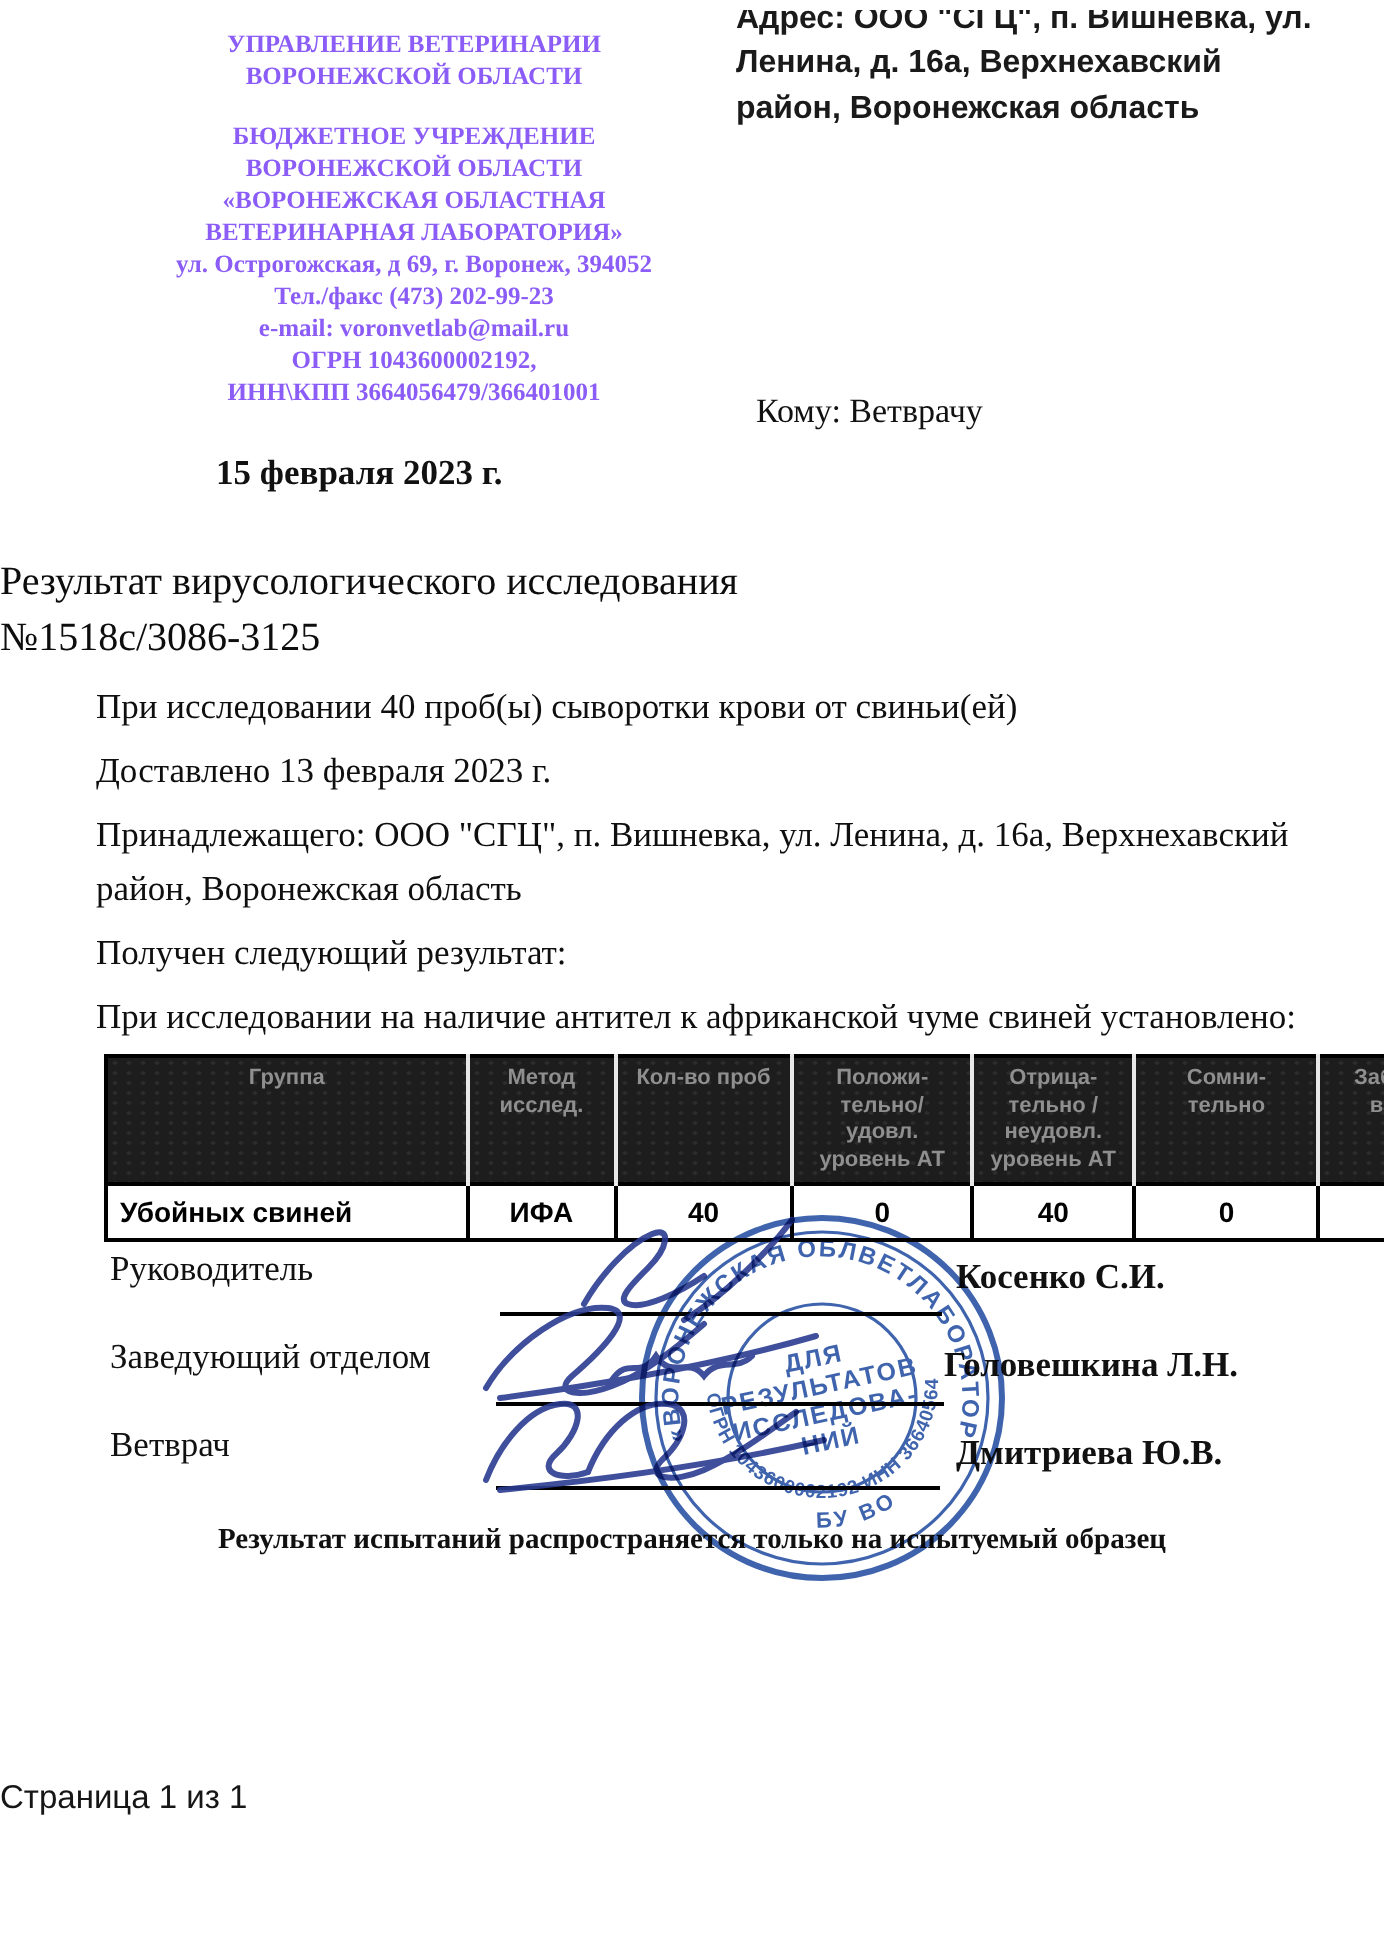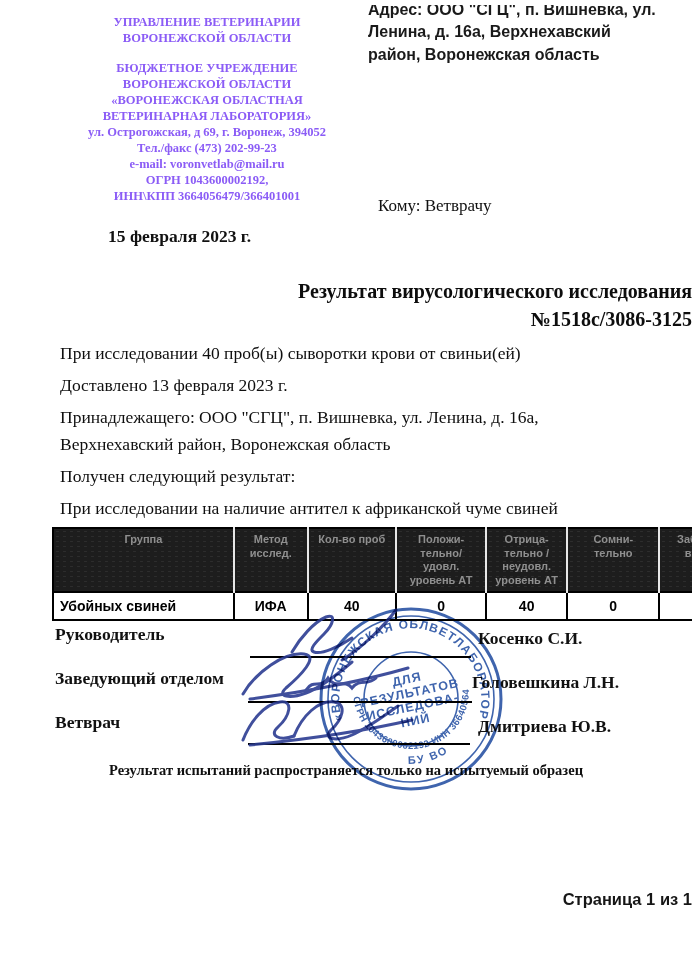--- a/index.html
+++ b/index.html
@@ -23,28 +23,28 @@
     font-family:"Liberation Sans", sans-serif;
     font-size:16px;font-weight:600;line-height:23px;color:#1a1a1a;
   }
   .addr-clip{height:15px;overflow:hidden;display:flex;align-items:flex-end;}
   .addr-clip span{line-height:21px;white-space:nowrap;}
 
   .komu{left:378px;top:196px;font-size:17px;}
   .doc-date{left:108px;top:226px;font-size:17.5px;font-weight:bold;}
 
   .doc-title{
-    left:0;top:277px;width:692px;text-align:right;
-    font-size:20px;font-weight:bold;line-height:28px;color:#0d0d0d;
+    left:0;top:277px;width:692px;text-align:left;
+    font-size:20px;font-weight:normal;line-height:28px;color:#0d0d0d;
   }
 
   .body-text{
     left:48px;top:340px;width:600px;font-size:17.5px;line-height:27px;color:#0f0f0f;
   }
-  .body-text p{margin:0 0 5px 12px;}
+  .body-text p{margin:0 0 5px 0;}
 
   
   .res-table{
     left:52px;top:527px;width:692px;border-collapse:collapse;table-layout:fixed;
     border:2.5px solid #000;
   }
   .res-table thead td{
     background:#1d1d1d;color:#8f8f8f;
     font-family:"Liberation Sans", sans-serif;font-size:11px;font-weight:bold;
     text-align:center;vertical-align:top;padding:4px 2px 2px 2px;height:56px;
@@ -53,31 +53,31 @@
     background-size:7px 5px;
   }
   .res-table thead td:first-child{border-left:none;}
   .res-table tbody td{
     font-family:"Liberation Sans", sans-serif;font-size:14px;font-weight:bold;
     color:#000;text-align:center;padding:3px 4px;border:2px solid #000;height:20px;
   }
   .res-table tbody td:first-child{text-align:left;padding-left:6px;}
 
   
-  .sig-label{font-size:17.5px;font-weight:bold;white-space:nowrap;}
+  .sig-label{font-size:17.5px;font-weight:normal;white-space:nowrap;}
   .sig-name{font-size:17.5px;font-weight:bold;white-space:nowrap;}
   .sig-line{height:0;border-top:2px solid #000;}
 
   .footer-note{
     left:0;top:762px;width:692px;text-align:center;
     font-size:14.5px;font-weight:bold;color:#101010;
   }
   .page-num{
-    left:0;top:890px;width:692px;text-align:right;
-    font-family:"Liberation Sans", sans-serif;font-size:16.5px;font-weight:700;color:#161616;
+    left:0;top:890px;width:692px;text-align:left;
+    font-family:"Liberation Sans", sans-serif;font-size:16.5px;font-weight:400;color:#161616;
   }
 
   .ink-layer{left:0;top:0;width:692px;height:968px;pointer-events:none;}
   .stamp-svg{mix-blend-mode:multiply;opacity:.92;}
 </style>
 </head>
 <body>
 
 <div class="abs org-block">
   <div class="org-line">УПРАВЛЕНИЕ ВЕТЕРИНАРИИ</div>

